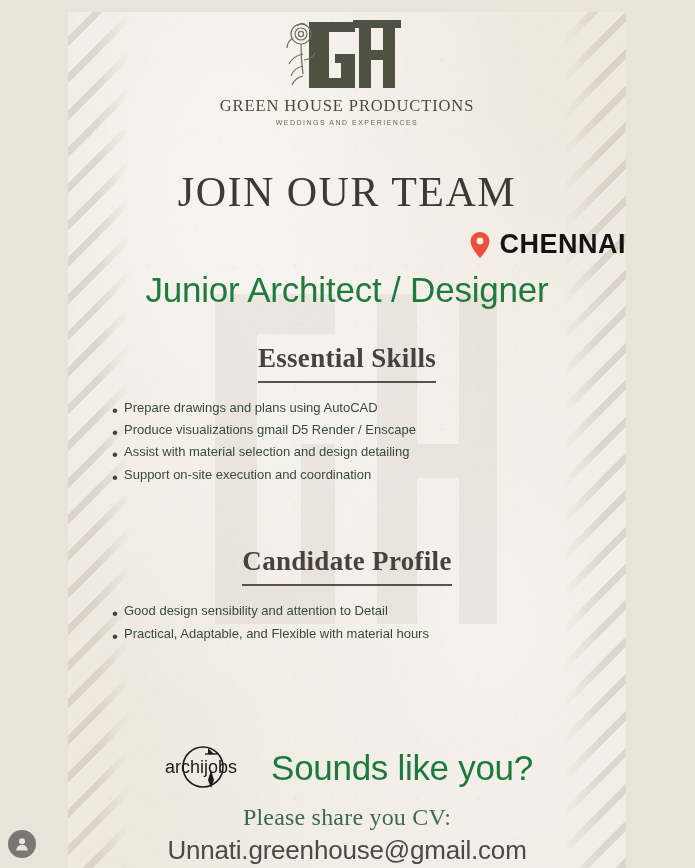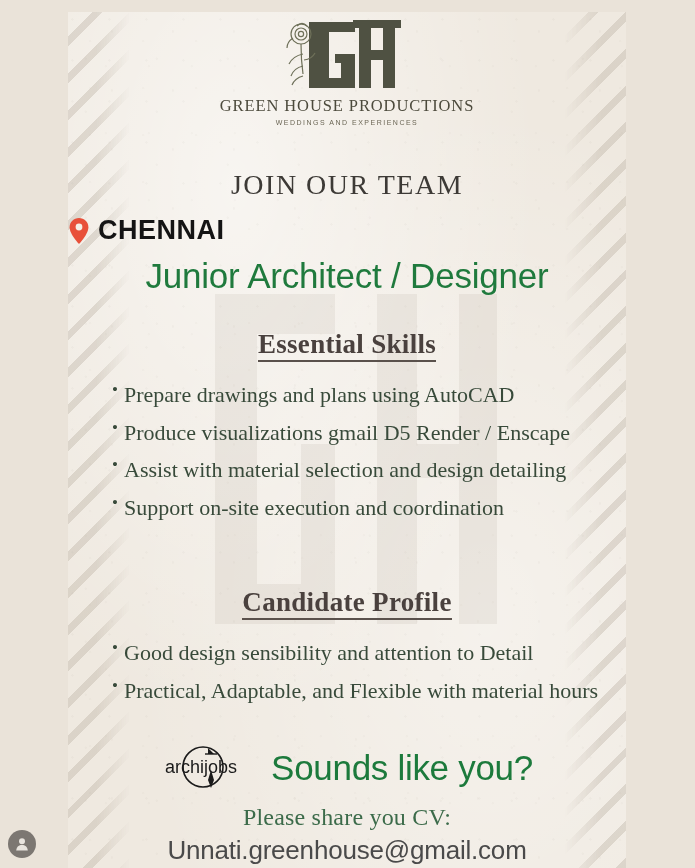--- a/index.html
+++ b/index.html
@@ -124,33 +124,33 @@
     font-family: "Liberation Sans", sans-serif;
     font-size: 7px;
     letter-spacing: 1.5px;
     color: #6B6655;
     margin-top: 3px;
   }
 
   
   #join {
     font-family: "Liberation Serif", serif;
-    font-size: 28px;
+    font-size: 42px;
     letter-spacing: 1.5px;
     color: #3D3A36;
     margin-top: 45px;
     line-height: 1;
   }
 
   
   #location {
     margin-top: 16px;
     display: flex;
     align-items: center;
-    justify-content: flex-start;
+    justify-content: flex-end;
     gap: 8px;
   }
   #pin-icon { display:block; }
   #city {
     font-family: "Liberation Sans", sans-serif;
     font-weight: bold;
     font-size: 27px;
     letter-spacing: .5px;
     color: #141414;
   }
@@ -170,34 +170,34 @@
   .section { margin-top: 34px; }
   .section.profile { margin-top: 60px; }
 
   .section-title {
     display: inline-block;
     font-family: "Liberation Serif", serif;
     font-weight: bold;
     font-size: 27px;
     color: #4A413E;
     border-bottom: 2px solid #5A514C;
-    padding-bottom: 0;
+    padding-bottom: 7px;
     letter-spacing: .3px;
   }
 
   .bullets {
     list-style: none;
     margin-top: 14px;
     padding-left: 44px;
     text-align: left;
   }
   .bullets li {
     position: relative;
-    font-family: Liberation Serif, serif;
-    font-size: 22px;
+    font-family: Liberation Sans, sans-serif;
+    font-size: 13px;
     color: #384A3A;
     line-height: 1.72;
     padding-left: 12px;
     white-space: nowrap;
   }
   .bullets li::before {
     content: "\2022";
     position: absolute;
     left: 0;
     top: -1px;

